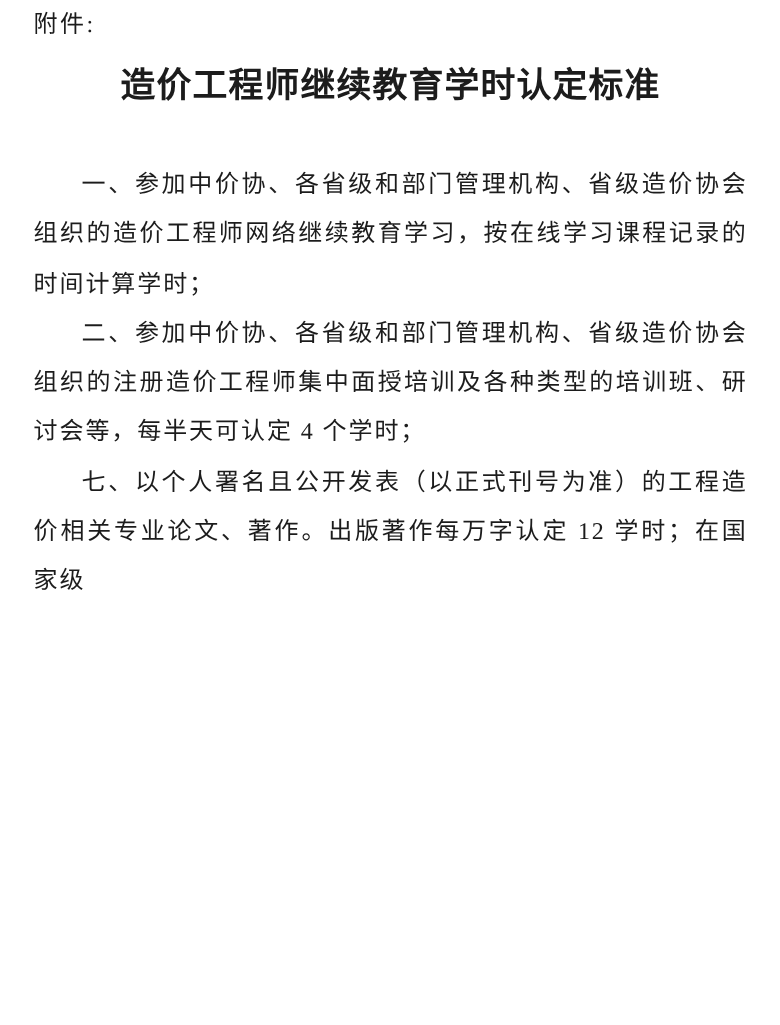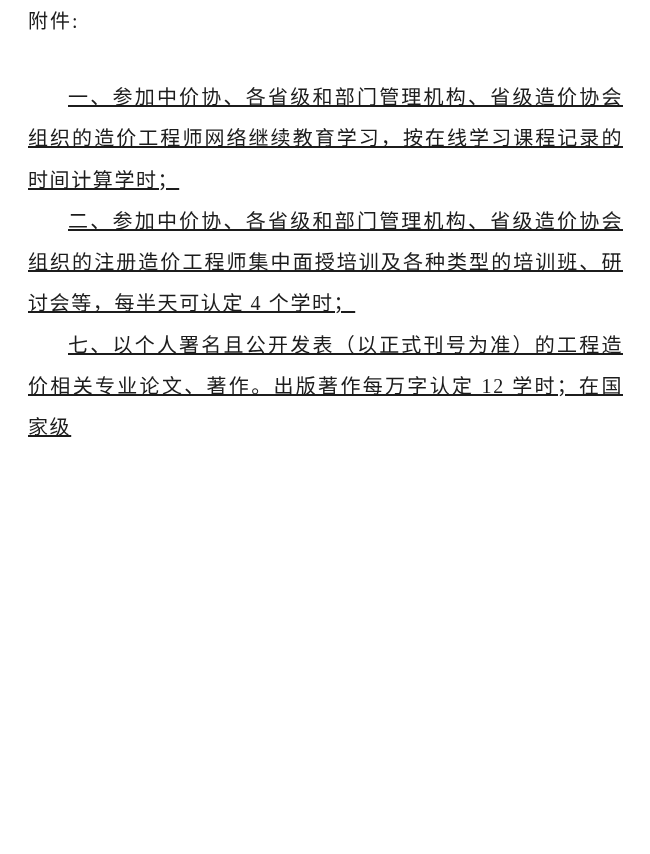--- a/index.html
+++ b/index.html
@@ -36,28 +36,28 @@
     margin-top: 43px;
   }
   .body-text p {
     font-size: 20px;
     line-height: 41.3px;
     letter-spacing: 1.6px;
     text-align: justify;
     text-align-last: left;
     text-indent: 2em;
     word-break: break-all;
-    text-decoration: underline;
   }
 </style>
 </head>
 <body>
 
 <main class="page">
   <div class="attachment-label">附件:</div>
 
+  <h1 class="doc-title">造价工程师继续教育学时认定标准</h1>
 
   <section class="body-text">
       <p>一、参加中价协、各省级和部门管理机构、省级造价协会组织的造价工程师网络继续教育学习，按在线学习课程记录的时间计算学时；</p>
       <p>二、参加中价协、各省级和部门管理机构、省级造价协会组织的注册造价工程师集中面授培训及各种类型的培训班、研讨会等，每半天可认定 4 个学时；</p>
       <p>七、以个人署名且公开发表（以正式刊号为准）的工程造价相关专业论文、著作。出版著作每万字认定 12 学时；在国家级</p>
     </section>
 </main>
 
 </body></html>

